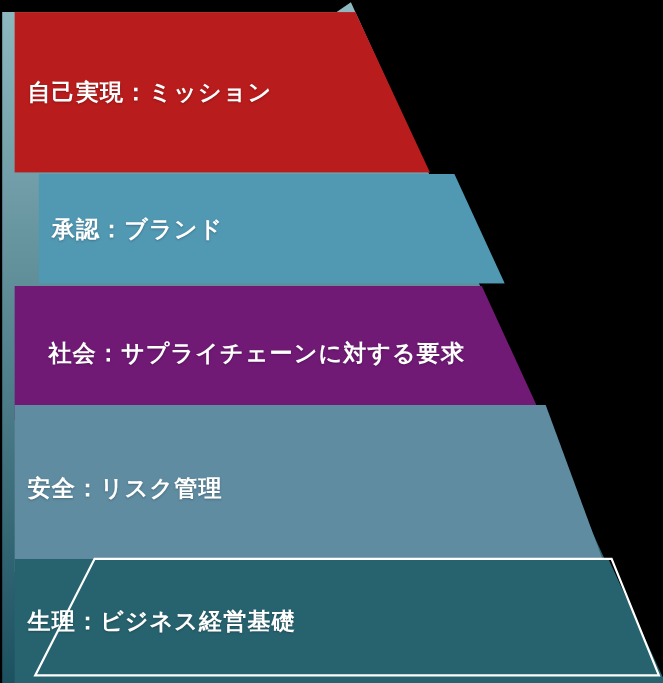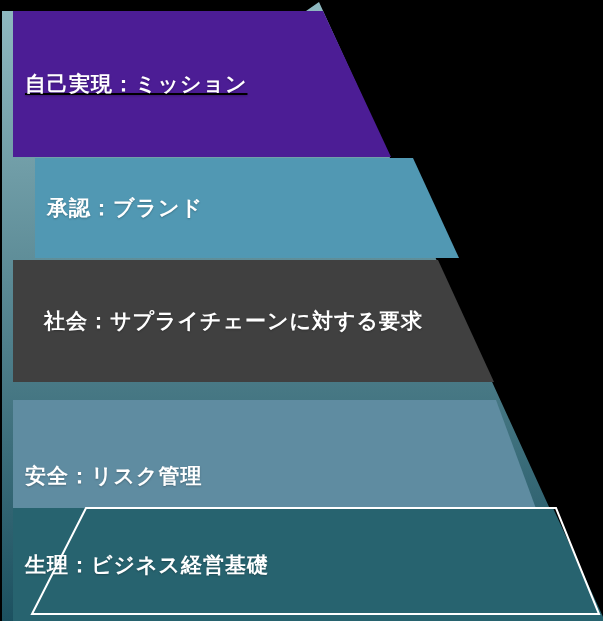--- a/index.html
+++ b/index.html
@@ -28,49 +28,49 @@
     white-space:nowrap;
   }
   
   .b1{top:11px;height:146px;width:378px;
       clip-path:polygon(0 0,310px 0,378px 100%,0 100%);}
   .b2{top:158px;height:100px;width:424px;
       clip-path:polygon(0 0,378px 0,424px 100%,0 100%);margin-left:22px;}
   .b3{top:260px;height:122px;width:481px;
       clip-path:polygon(0 0,425px 0,481px 100%,0 100%);}
   .b4{top:368px;height:152px;width:539px;
-      clip-path:polygon(0 0,483px 0,539px 100%,0 100%);margin-top:32px;}
+      clip-path:polygon(0 0,483px 0,539px 100%,0 100%);}
   .b5{top:508px;height:113px;width:592px;
       clip-path:polygon(0 0,540px 0,592px 100%,0 100%);}
   .outline-svg{position:absolute;left:0;top:0;pointer-events:none;}
 </style>
 </head>
 <body>
 
 <div class="canvas" style="background: rgb(0, 0, 0);">
 
   <svg class="bg-svg" width="603" height="621" viewBox="0 0 603 621">
     <defs>
       <linearGradient id="bgGrad" x1="0" y1="0" x2="0" y2="1">
         <stop id="bgGradTop" offset="0" stop-color="#8FB9C1"></stop>
         <stop id="bgGradBottom" offset="1" stop-color="#1C5160"></stop>
       </linearGradient>
     </defs>
     <polygon points="2,11 306,11 319,2 601,621 2,621" fill="url(#bgGrad)"></polygon>
   </svg>
 
-  <div class="band b1" style="background: #4c1d95; text-decoration: underline;">
+  <div class="band b1" style="background: #b91c1c;">
     <span class="label" style="color: rgb(255, 255, 255);">自己実現：ミッション</span>
   </div>
 
   <div class="band b2" style="background: rgb(81, 152, 179);">
     <span class="label" style="color: rgb(255, 255, 255);">承認：ブランド</span>
   </div>
 
-  <div class="band b3" style="background: #404040; padding-left: 31px;">
+  <div class="band b3" style="background: #701a75; padding-left: 31px;">
     <span class="label" style="color: rgb(255, 255, 255);">社会：サプライチェーンに対する要求</span>
   </div>
 
   <div class="band b4" style="background: rgb(95, 140, 161);">
     <span class="label" style="color: rgb(255, 255, 255);">安全：リスク管理</span>
   </div>
 
   <div class="band b5" style="background: rgb(39, 99, 111);">
     <span class="label" style="color: rgb(255, 255, 255);">生理：ビジネス経営基礎</span>
   </div>

